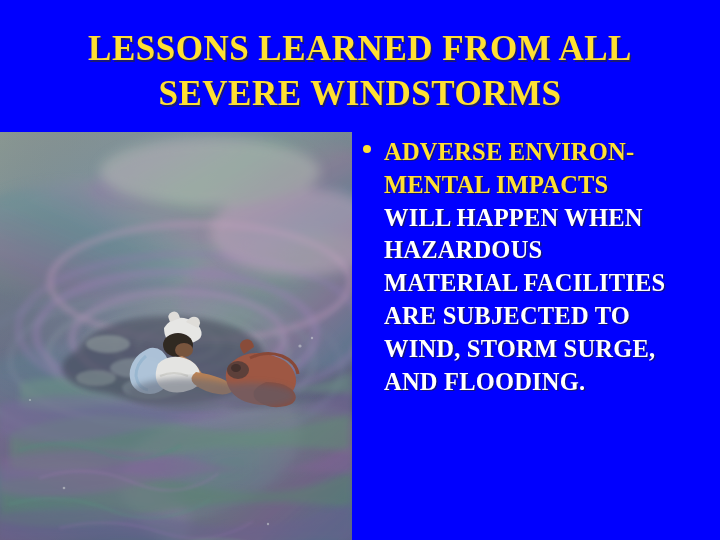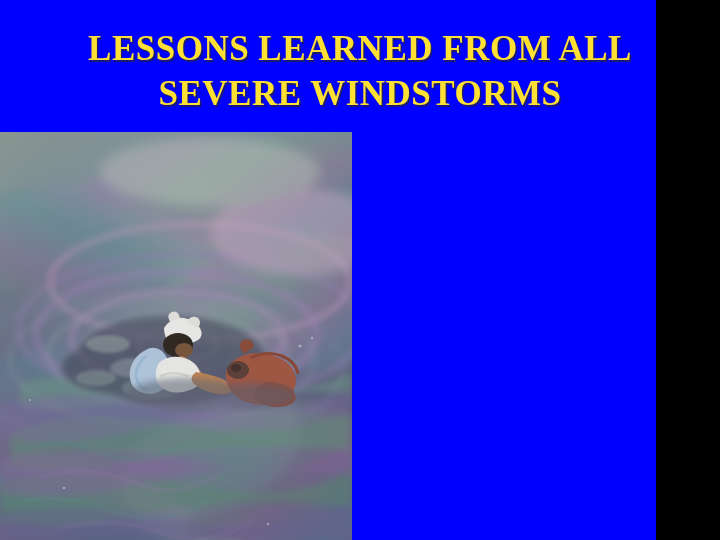--- a/index.html
+++ b/index.html
@@ -2,21 +2,21 @@
 <html><head>
 <meta charset="utf-8">
 <style>
   html, body {
     margin: 0;
     padding: 0;
     background: #000;
   }
   .slide {
     position: relative;
-    width: 656px;
+    width: 720px;
     height: 540px;
     background: #0000ff;
     overflow: hidden;
     font-family: "Liberation Serif", "DejaVu Serif", serif;
   }
 
   
   .title {
     position: absolute;
     left: 30px;
@@ -237,14 +237,25 @@
         <circle cx="312" cy="206" r="1.2"></circle>
         <circle cx="64" cy="356" r="1.3"></circle>
         <circle cx="268" cy="392" r="1.2"></circle>
         <circle cx="30" cy="268" r="1.1"></circle>
       </g>
 
       <rect x="0" y="0" width="352" height="408" fill="#6b6f8c" opacity="0.1"></rect>
     </svg>
   </div>
 
+  <div class="bullet-block">
+    <span class="bullet-dot"></span>
+    <p class="bullet-text"><span class="hl-yellow">ADVERSE  ENVIRON-
+MENTAL IMPACTS
+</span><span class="hl-white">WILL HAPPEN  WHEN
+HAZARDOUS
+MATERIAL FACILITIES
+ARE SUBJECTED TO
+WIND, STORM SURGE,
+AND FLOODING.</span></p>
+  </div>
 
 </div>
 
 </body></html>

